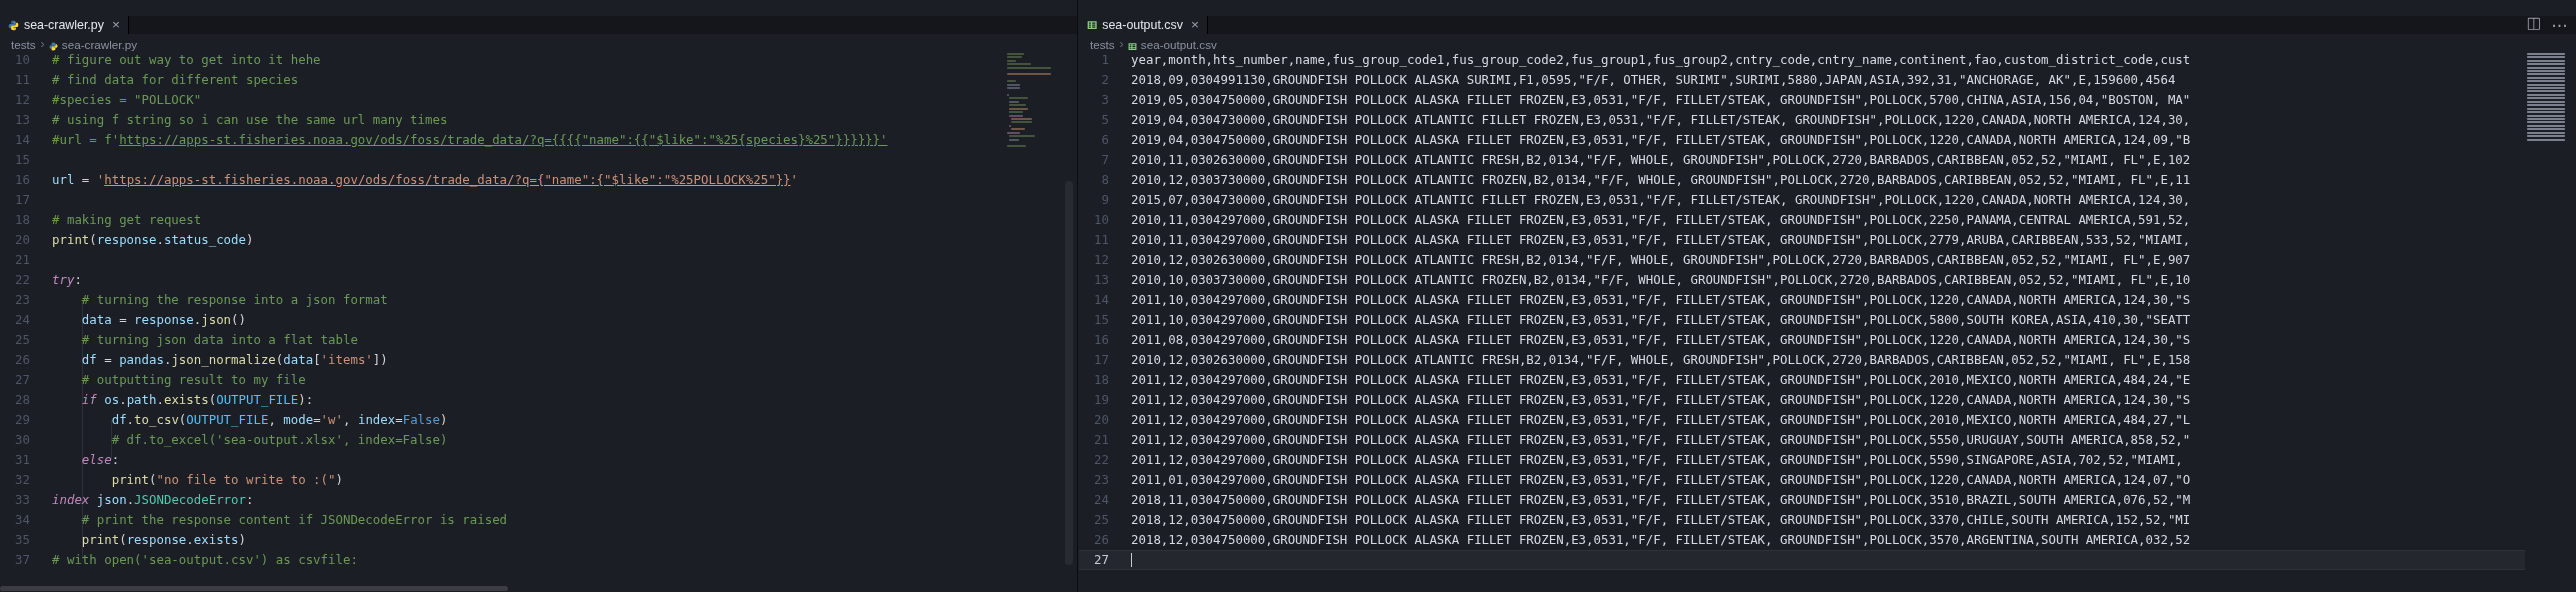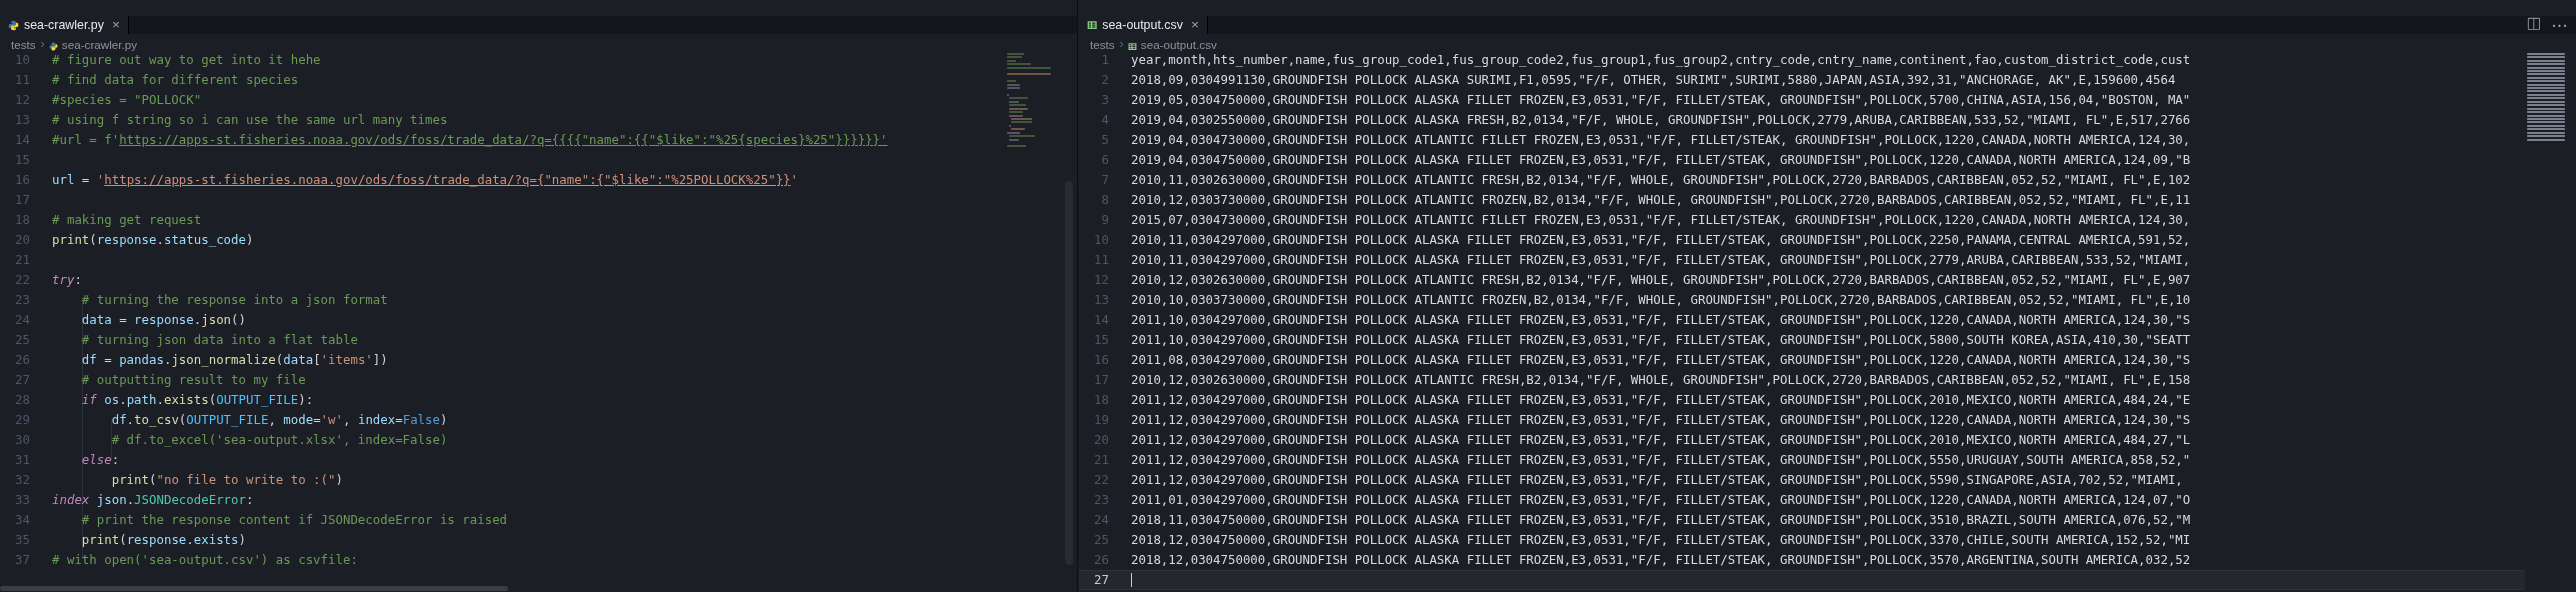--- a/index.html
+++ b/index.html
@@ -172,21 +172,20 @@
         <svg width="9" height="9" viewBox="0 0 16 16">
             <path fill="#89d185" d="M1 2h14v12H1V2zm2 2v2h3V4H3zm5 0v2h5V4H8zM3 7v2h3V7H3zm5 0v2h5V7H8zM3 10v2h3v-2H3zm5 0v2h5v-2H8z"></path>
           </svg>
       </span>
       <span class="crumb">sea-output.csv</span>
     </div>
     <div class="code" id="right-code">
         <div class="line"><span class="ln">1</span><span><span class="tk-csv">year,month,hts_number,name,fus_group_code1,fus_group_code2,fus_group1,fus_group2,cntry_code,cntry_name,continent,fao,custom_district_code,cust</span></span></div>
         <div class="line"><span class="ln">2</span><span><span class="tk-csv">2018,09,0304991130,GROUNDFISH POLLOCK ALASKA SURIMI,F1,0595,"F/F, OTHER, SURIMI",SURIMI,5880,JAPAN,ASIA,392,31,"ANCHORAGE, AK",E,159600,4564</span></span></div>
         <div class="line"><span class="ln">3</span><span><span class="tk-csv">2019,05,0304750000,GROUNDFISH POLLOCK ALASKA FILLET FROZEN,E3,0531,"F/F, FILLET/STEAK, GROUNDFISH",POLLOCK,5700,CHINA,ASIA,156,04,"BOSTON, MA"</span></span></div>
-        <div class="line"><span class="ln">4</span><span><span class="tk-csv">2019,04,0302550000,GROUNDFISH POLLOCK ALASKA FRESH,B2,0134,"F/F, WHOLE, GROUNDFISH",POLLOCK,2779,ARUBA,CARIBBEAN,533,52,"MIAMI, FL",E,517,2766</span></span></div>
         <div class="line"><span class="ln">5</span><span><span class="tk-csv">2019,04,0304730000,GROUNDFISH POLLOCK ATLANTIC FILLET FROZEN,E3,0531,"F/F, FILLET/STEAK, GROUNDFISH",POLLOCK,1220,CANADA,NORTH AMERICA,124,30,</span></span></div>
         <div class="line"><span class="ln">6</span><span><span class="tk-csv">2019,04,0304750000,GROUNDFISH POLLOCK ALASKA FILLET FROZEN,E3,0531,"F/F, FILLET/STEAK, GROUNDFISH",POLLOCK,1220,CANADA,NORTH AMERICA,124,09,"B</span></span></div>
         <div class="line"><span class="ln">7</span><span><span class="tk-csv">2010,11,0302630000,GROUNDFISH POLLOCK ATLANTIC FRESH,B2,0134,"F/F, WHOLE, GROUNDFISH",POLLOCK,2720,BARBADOS,CARIBBEAN,052,52,"MIAMI, FL",E,102</span></span></div>
         <div class="line"><span class="ln">8</span><span><span class="tk-csv">2010,12,0303730000,GROUNDFISH POLLOCK ATLANTIC FROZEN,B2,0134,"F/F, WHOLE, GROUNDFISH",POLLOCK,2720,BARBADOS,CARIBBEAN,052,52,"MIAMI, FL",E,11</span></span></div>
         <div class="line"><span class="ln">9</span><span><span class="tk-csv">2015,07,0304730000,GROUNDFISH POLLOCK ATLANTIC FILLET FROZEN,E3,0531,"F/F, FILLET/STEAK, GROUNDFISH",POLLOCK,1220,CANADA,NORTH AMERICA,124,30,</span></span></div>
         <div class="line"><span class="ln">10</span><span><span class="tk-csv">2010,11,0304297000,GROUNDFISH POLLOCK ALASKA FILLET FROZEN,E3,0531,"F/F, FILLET/STEAK, GROUNDFISH",POLLOCK,2250,PANAMA,CENTRAL AMERICA,591,52,</span></span></div>
         <div class="line"><span class="ln">11</span><span><span class="tk-csv">2010,11,0304297000,GROUNDFISH POLLOCK ALASKA FILLET FROZEN,E3,0531,"F/F, FILLET/STEAK, GROUNDFISH",POLLOCK,2779,ARUBA,CARIBBEAN,533,52,"MIAMI,</span></span></div>
         <div class="line"><span class="ln">12</span><span><span class="tk-csv">2010,12,0302630000,GROUNDFISH POLLOCK ATLANTIC FRESH,B2,0134,"F/F, WHOLE, GROUNDFISH",POLLOCK,2720,BARBADOS,CARIBBEAN,052,52,"MIAMI, FL",E,907</span></span></div>
         <div class="line"><span class="ln">13</span><span><span class="tk-csv">2010,10,0303730000,GROUNDFISH POLLOCK ATLANTIC FROZEN,B2,0134,"F/F, WHOLE, GROUNDFISH",POLLOCK,2720,BARBADOS,CARIBBEAN,052,52,"MIAMI, FL",E,10</span></span></div>
         <div class="line"><span class="ln">14</span><span><span class="tk-csv">2011,10,0304297000,GROUNDFISH POLLOCK ALASKA FILLET FROZEN,E3,0531,"F/F, FILLET/STEAK, GROUNDFISH",POLLOCK,1220,CANADA,NORTH AMERICA,124,30,"S</span></span></div>

